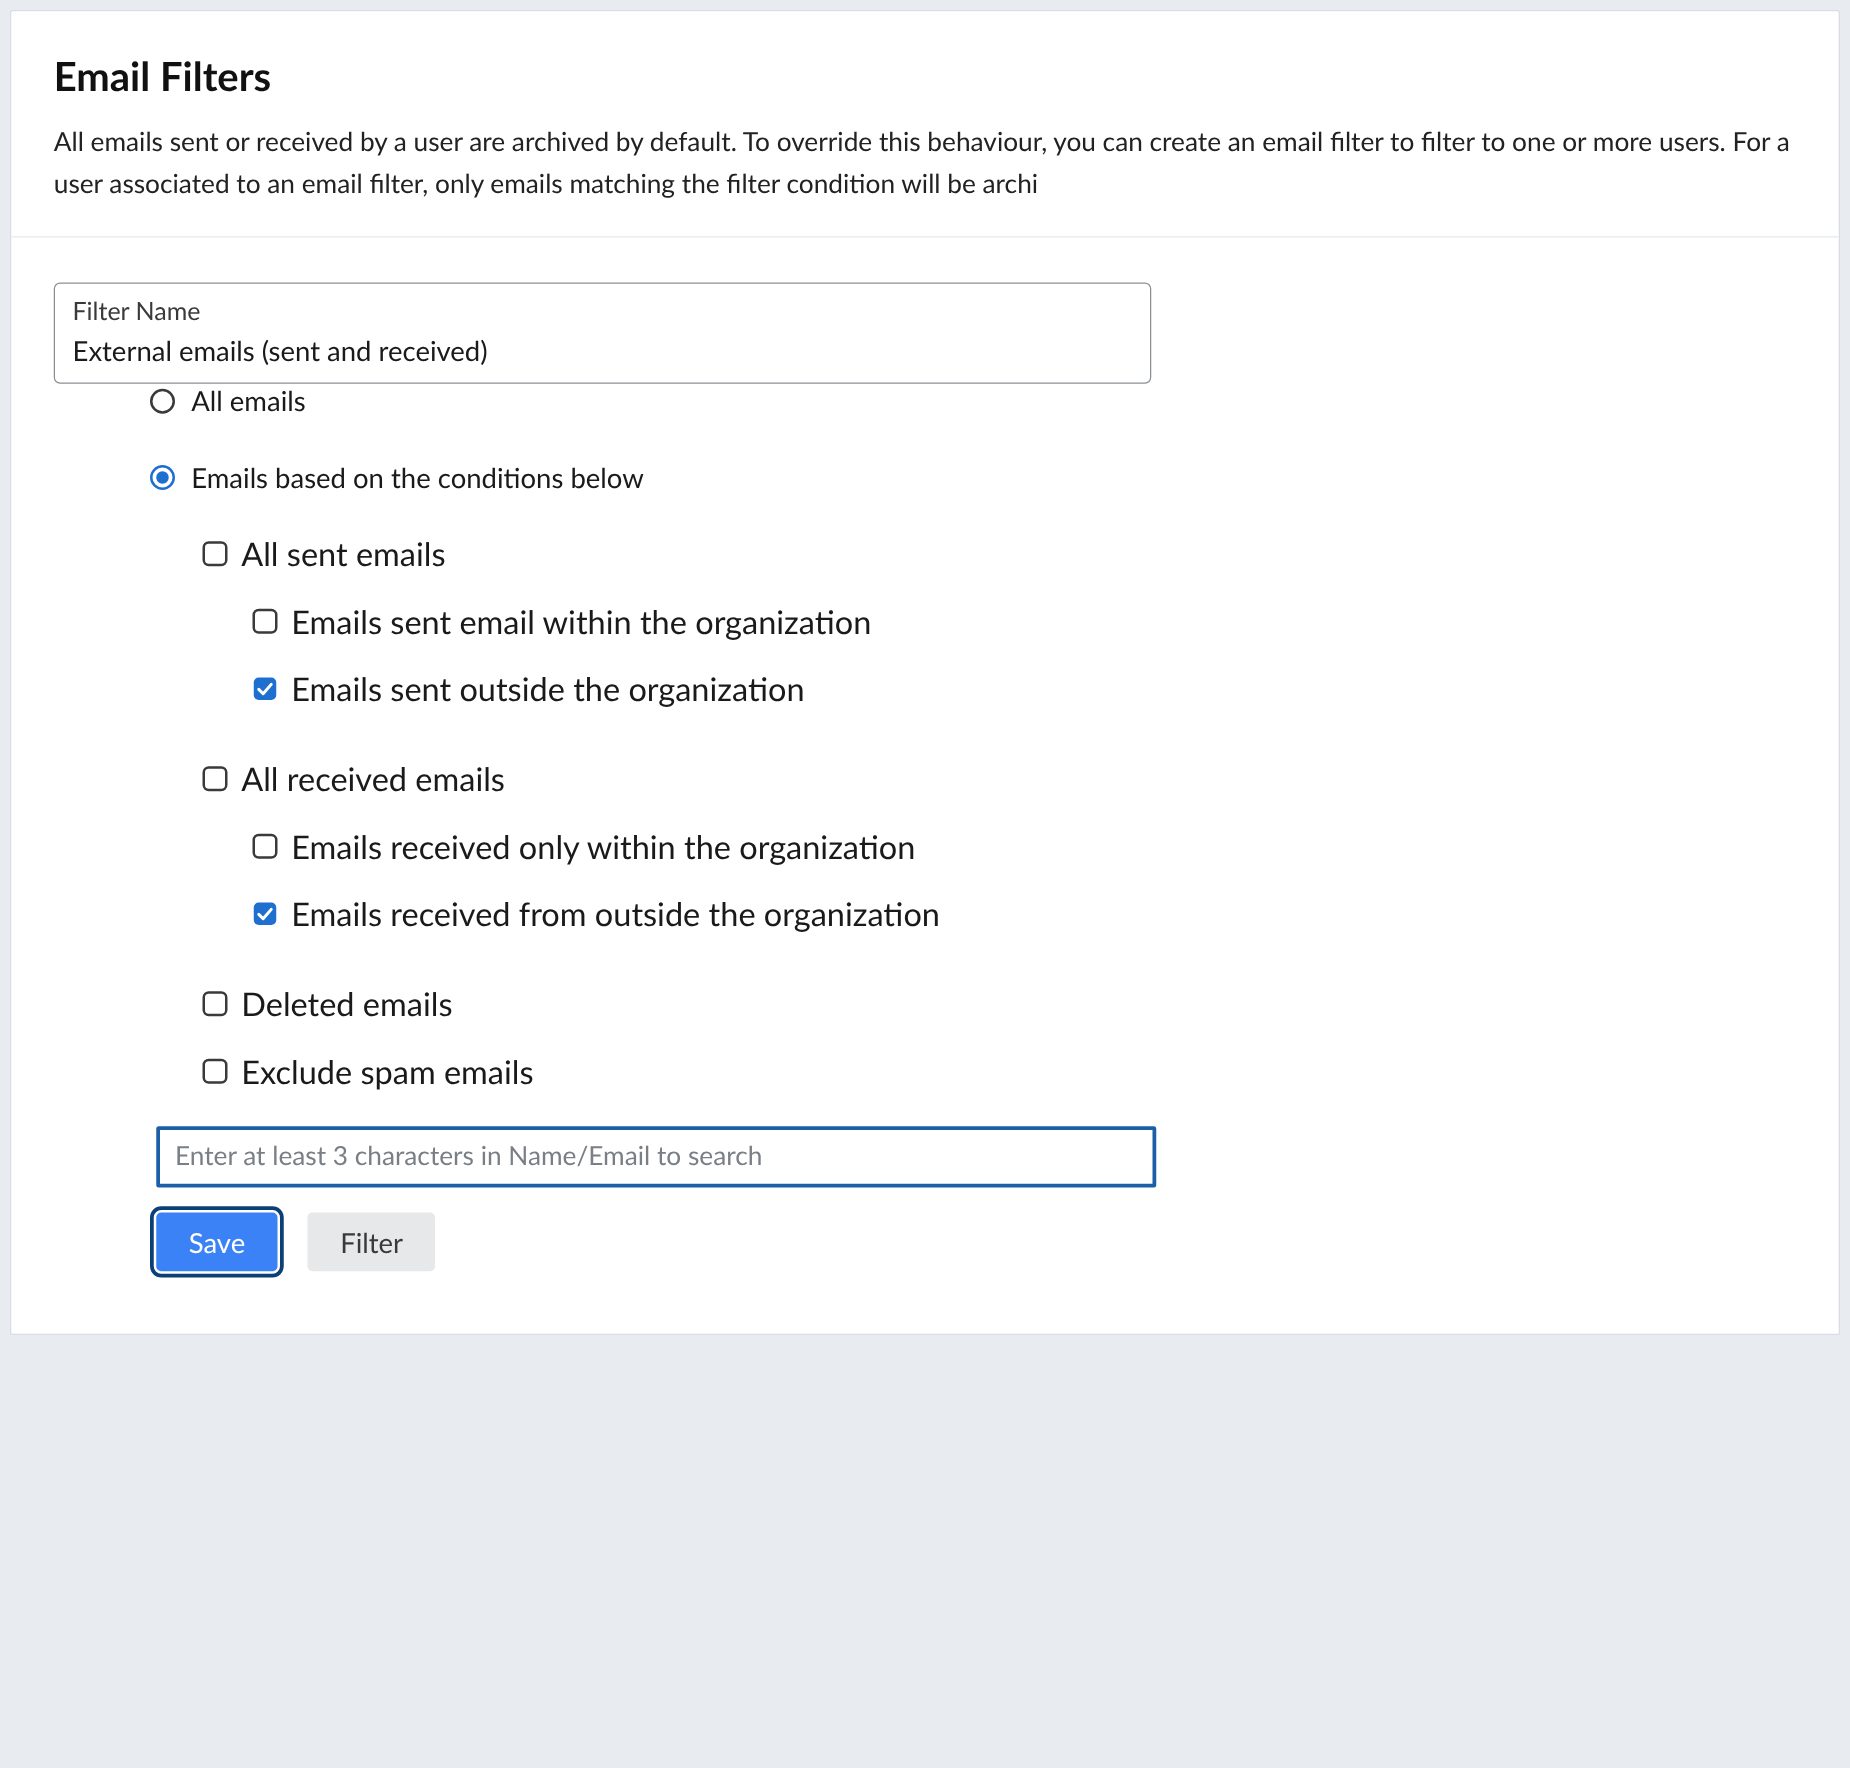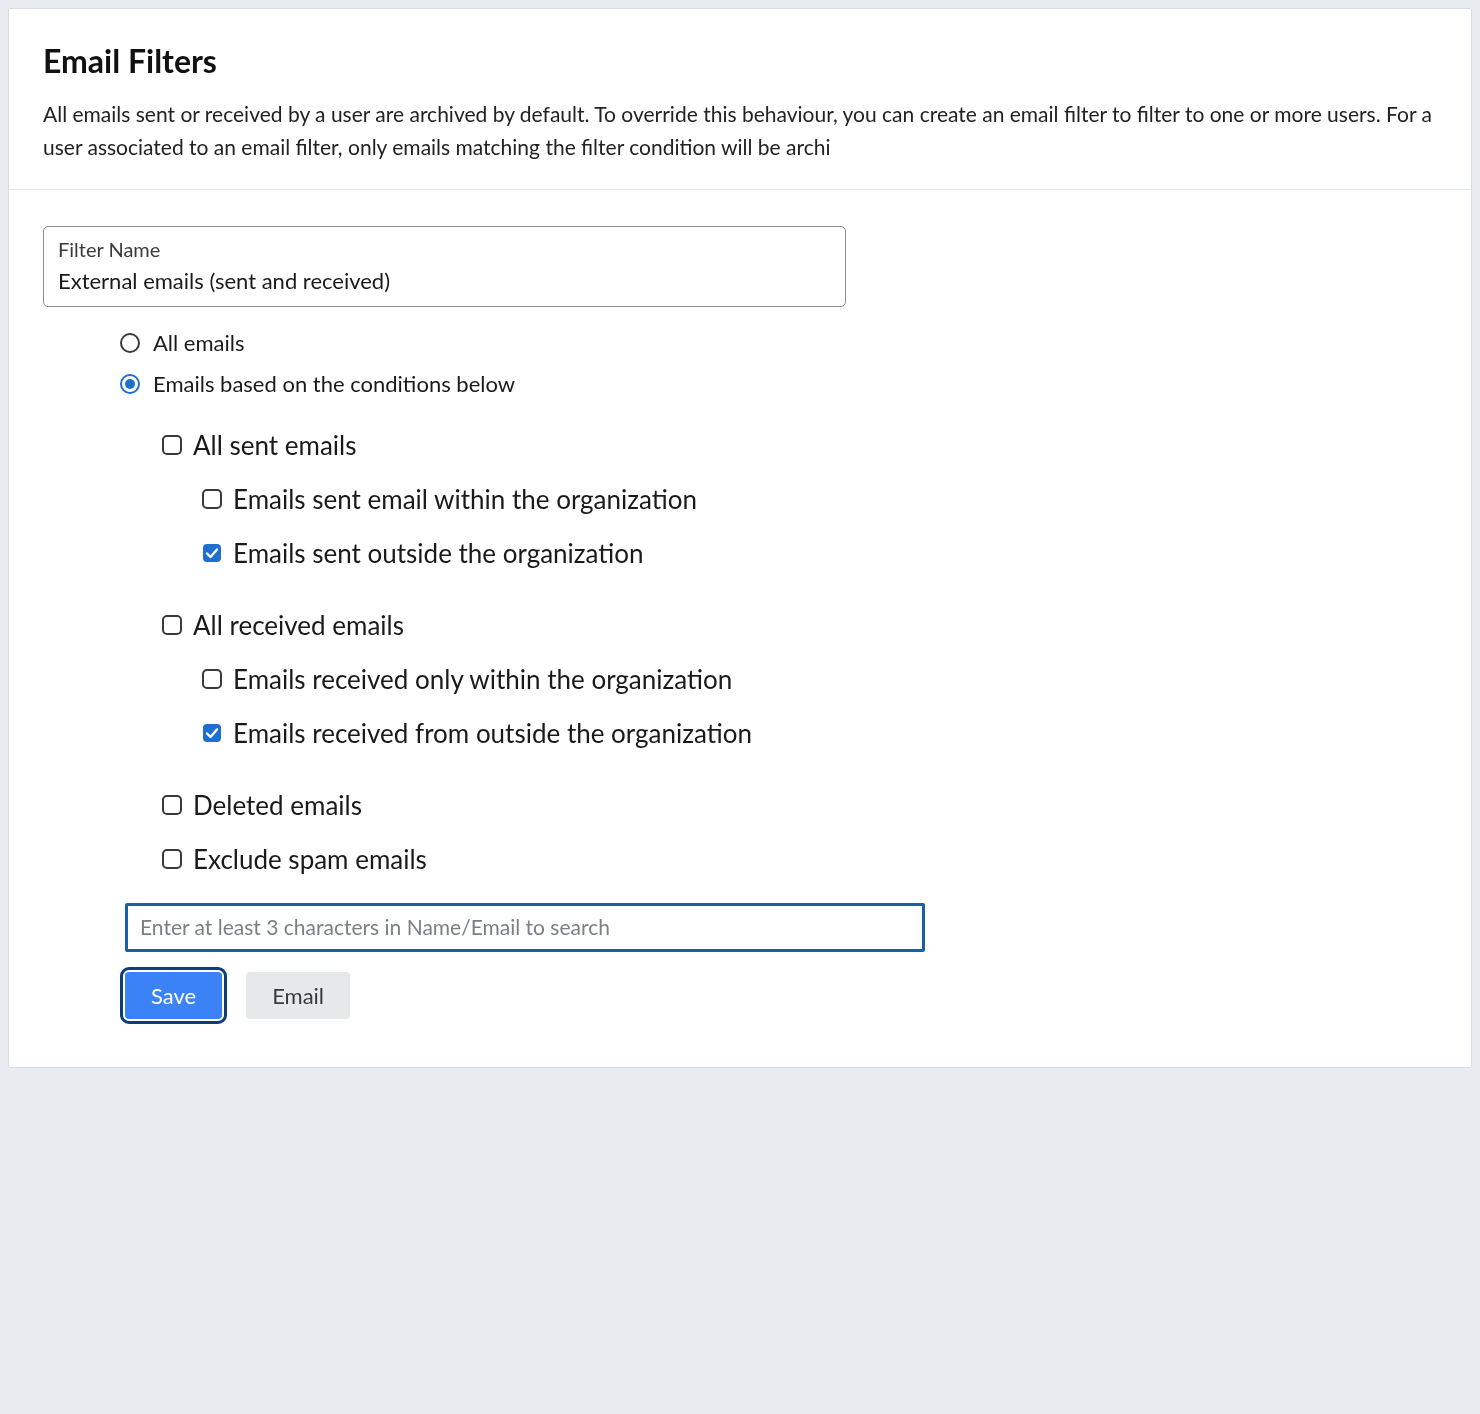--- a/index.html
+++ b/index.html
@@ -37,24 +37,23 @@
       border: none;
       border-top: 1px solid #e5e9ed;
       margin: 0;
     }
     .form-area {
       padding: 36px 34px 20px 34px;
     }
     .field-box {
       border: 1px solid #8a8f94;
       border-radius: 5px;
-      width: 803px;
+      width: 878px;
       max-width: 100%;
       padding: 10px 14px 12px 14px;
-      margin-bottom: 22px;
     }
     .field-box .field-label {
       font-size: 20px;
       color: #3a3a3a;
       margin-bottom: 6px;
     }
     .field-box .field-value {
       font-size: 22px;
       color: #1a1a1a;
       border: none;
@@ -64,21 +63,21 @@
       font-family: inherit;
     }
 
     .radio-list {
       padding-left: 76px;
     }
     .radio-row {
       display: flex;
       align-items: center;
       gap: 12px;
-      margin-bottom: 14px;
+      margin-bottom: 34px;
       cursor: pointer;
     }
     .radio-row:last-of-type { margin-bottom: 32px; }
     .radio-circle {
       width: 22px;
       height: 22px;
       flex: 0 0 22px;
       display: inline-flex;
       align-items: center;
       justify-content: center;
@@ -285,17 +284,17 @@
       </div>
 
     </div>
 
     <div class="users-box">
       <input type="text" placeholder="Enter at least 3 characters in Name/Email to search" style="">
     </div>
 
     <div class="button-row">
       <button class="btn btn-primary">Save</button>
-      <button class="btn btn-secondary">Email</button>
+      <button class="btn btn-secondary">Filter</button>
     </div>
 
   </div>
 </div>
 
 </body></html>

